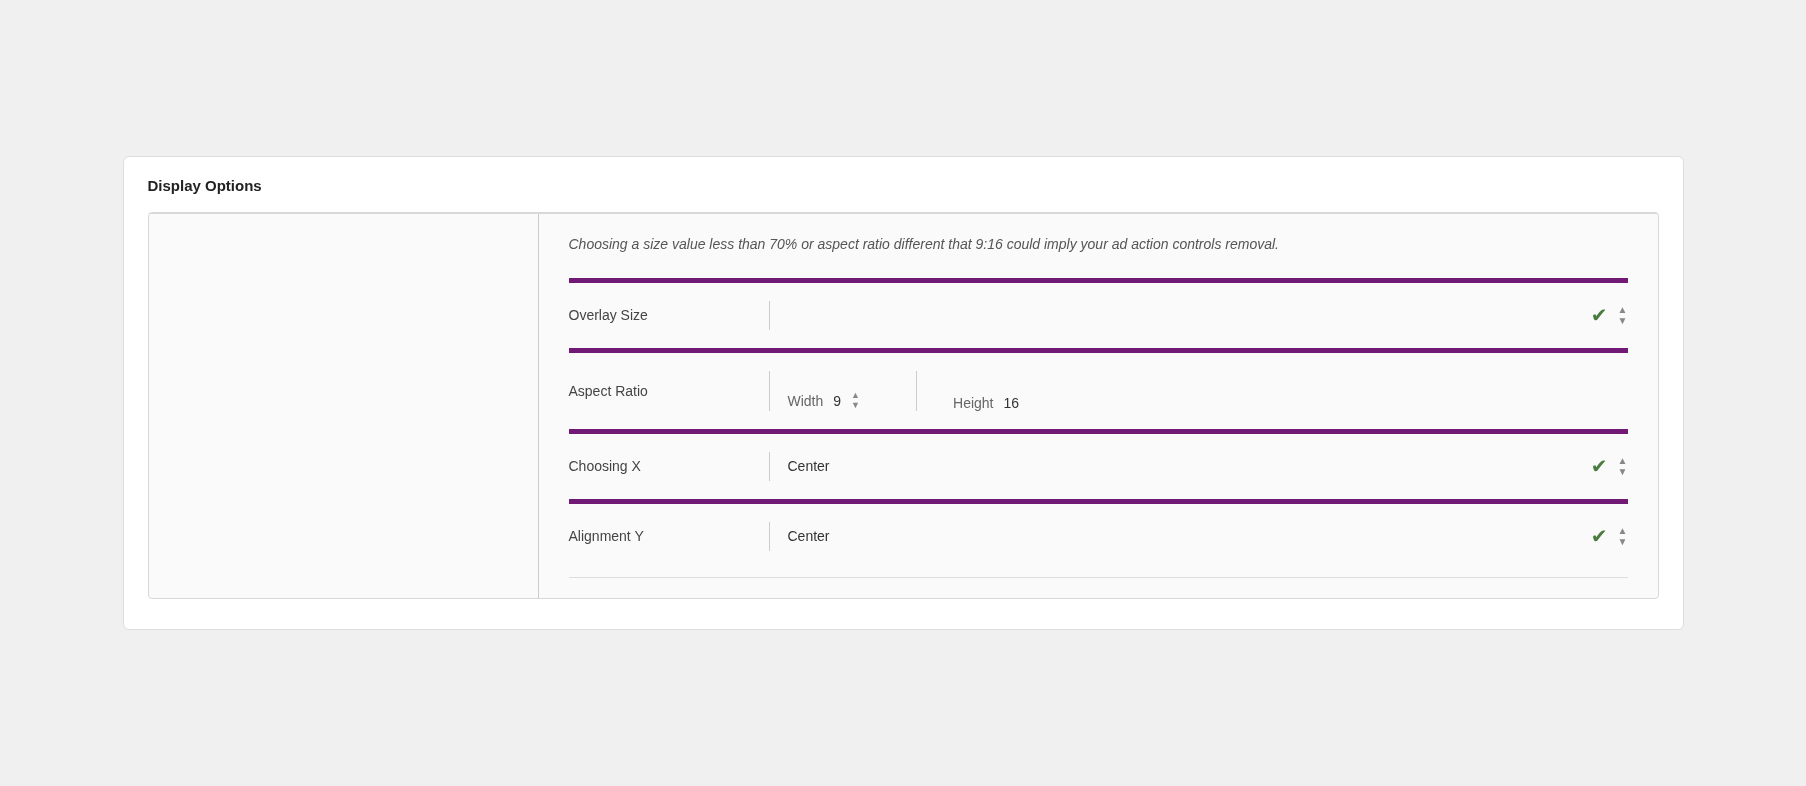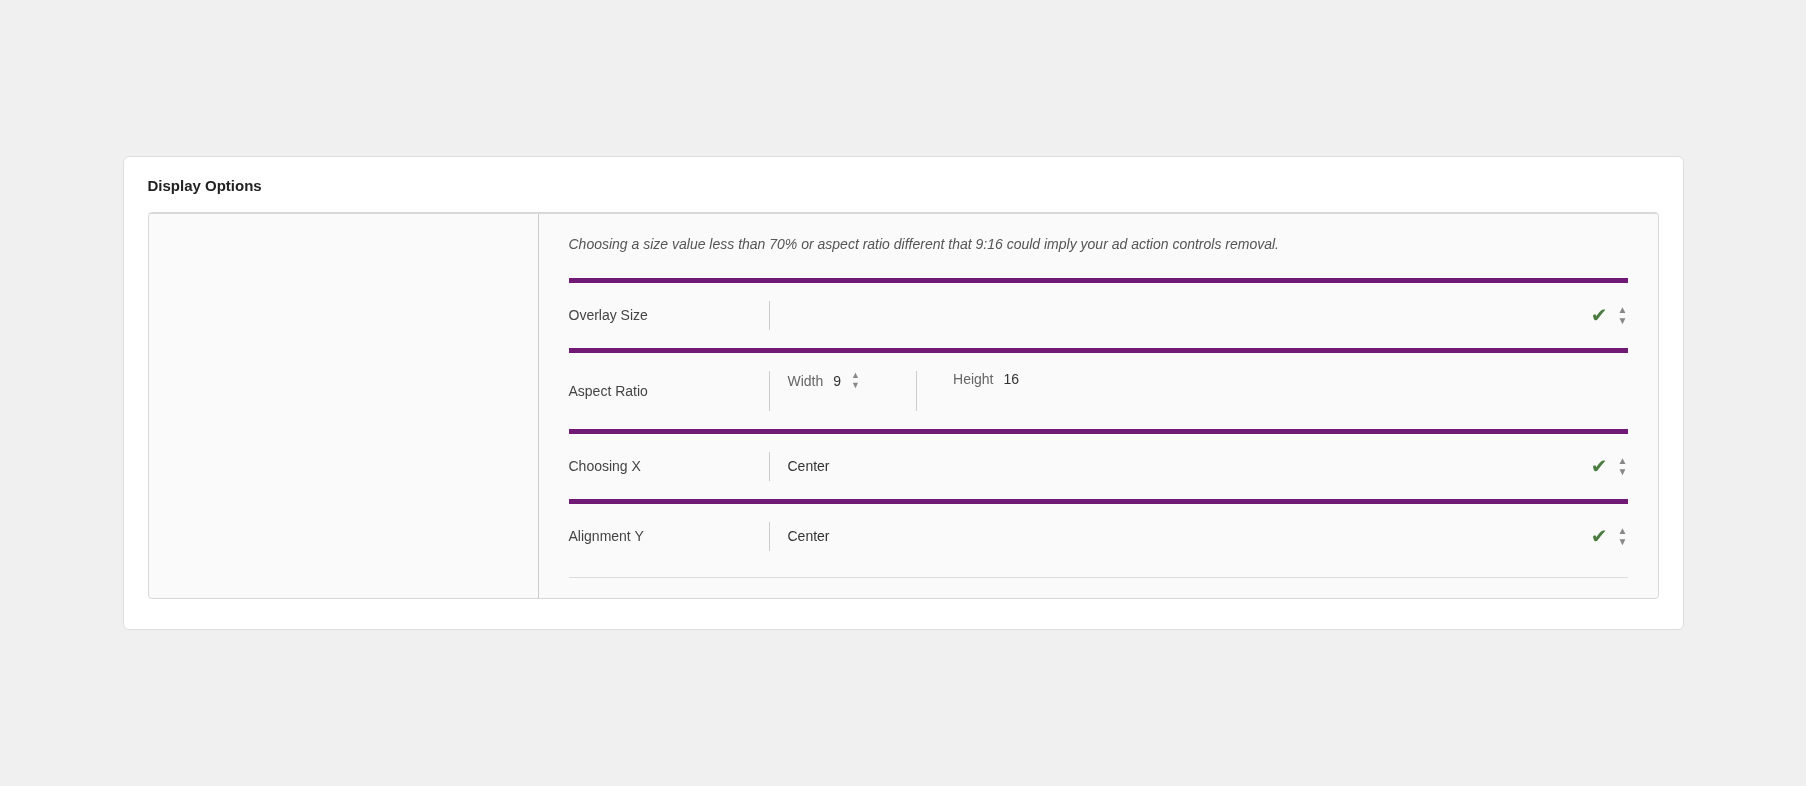--- a/index.html
+++ b/index.html
@@ -110,21 +110,21 @@
       line-height: 1;
     }
     .spinner-icon span {
       font-size: 10px;
       line-height: 1.1;
     }
 
     
     .aspect-ratio-fields {
       display: flex;
-      align-items: flex-start;
+      align-items: flex-end;
       flex: 1;
       gap: 16px;
     }
     .aspect-field-group {
       display: flex;
       align-items: center;
       gap: 10px;
       padding-right: 20px;
     }
     .aspect-field-label {

